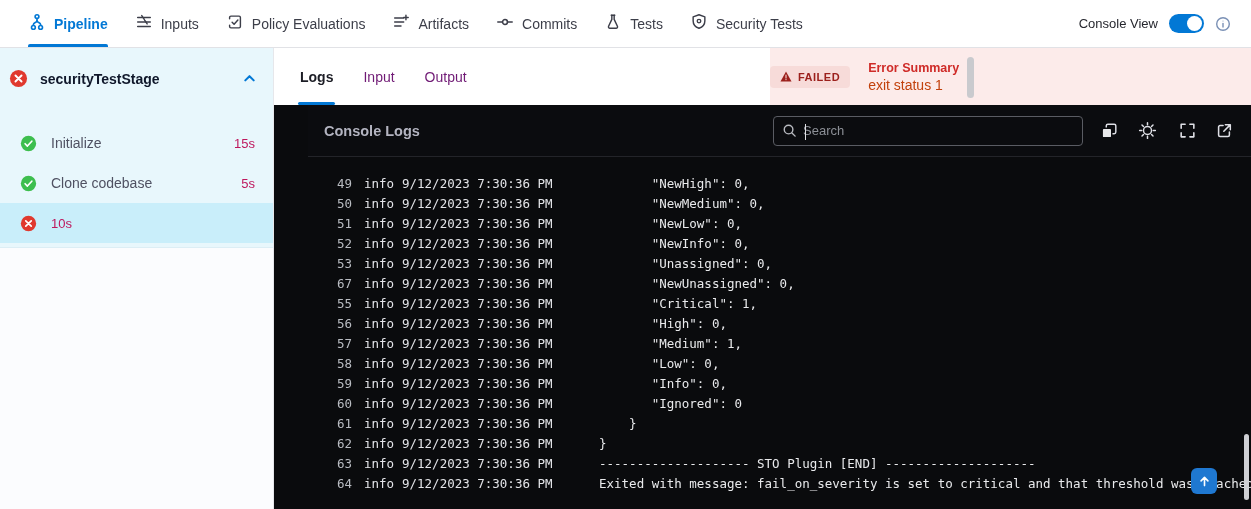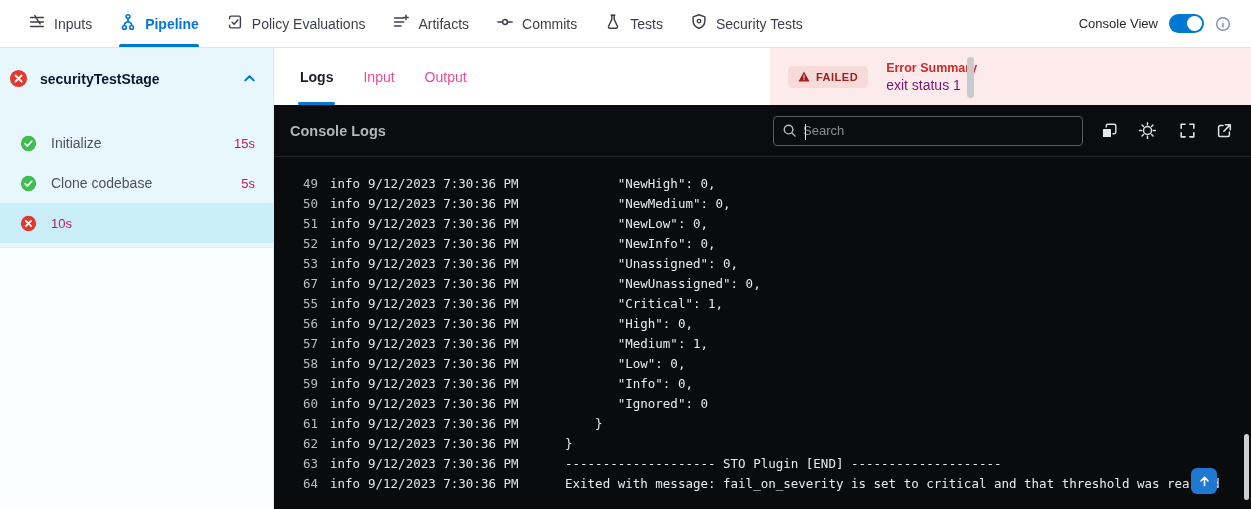--- a/index.html
+++ b/index.html
@@ -49,38 +49,38 @@
     padding:0 18px 0 20px;cursor:pointer;}
   .step.selected{background:var(--cyan-selected);}
   .step-label{font-size:14px;color:#4f5162;flex:1;}
   .step-time{font-size:13px;color:#be185d;}
 
   
   .main{flex:1;display:flex;flex-direction:column;min-width:0;}
   .main-header{height:57px;flex:0 0 57px;display:flex;align-items:stretch;}
   .log-tabs{width:496px;flex:0 0 496px;background:#fff;display:flex;
     align-items:center;gap:30px;padding-left:26px;}
-  .log-tab{font-size:14px;color:#ec4899;cursor:pointer;position:relative;
+  .log-tab{font-size:14px;color:#701a75;cursor:pointer;position:relative;
     height:100%;display:flex;align-items:center;}
   .log-tab.active{color:#1c1d25;font-weight:700;}
   .log-tab.active::after{content:"";position:absolute;left:-2px;right:-2px;bottom:0;
     height:3px;background:var(--accent);border-radius:2px;}
   .error-area{flex:1;background:var(--pink-bg);display:flex;align-items:center;
-    gap:18px;padding-left:18px;position:relative;}
+    gap:18px;position:relative;}
   .failed-badge{display:flex;align-items:center;gap:6px;background:var(--badge-pink);
     border-radius:4px;padding:5px 10px;color:var(--dark-red);
     font-size:11px;font-weight:700;letter-spacing:.5px;}
   .error-texts{display:flex;flex-direction:column;gap:2px;}
   .error-title{font-size:12.5px;font-weight:700;color:var(--error-red);}
-  .error-msg{font-size:14px;color:#701a75;}
+  .error-msg{font-size:14px;color:#c2410c;}
   .pink-thumb{position:absolute;left:197px;top:9px;width:7px;height:41px;
     border-radius:4px;background:#c9cace;cursor:pointer;}
 
   
-  .console{flex:1;background:var(--console-bg);position:relative;min-height:0;}
+  .console{flex:1;background:var(--console-bg);position:relative;min-height:0;padding-left:34px;}
   .console-header{height:52px;display:flex;align-items:center;background:#0b0c0f;
     border-bottom:1px solid #232429;padding:0 18px 0 16px;gap:16px;}
   .console-title{font-size:14.5px;font-weight:700;color:#b3b4c0;flex:1;}
   .searchbox{width:310px;height:30px;border:1px solid #5a5c63;border-radius:4px;
     display:flex;align-items:center;padding:0 8px;gap:6px;position:relative;background:transparent;}
   .searchbox input{flex:1;background:transparent;border:none;outline:none;
     color:#e4e5e9;font-size:13px;font-family:"Liberation Sans",sans-serif;}
   .searchbox input::placeholder{color:#8c8f96;}
   .caret{position:absolute;left:31px;top:7px;width:1px;height:16px;background:#dfe0e4;}
   .cicon{color:#dfe0e6;cursor:pointer;display:flex;align-items:center;}
@@ -95,40 +95,40 @@
     border-radius:6px;background:#1f78d1;display:flex;align-items:center;
     justify-content:center;cursor:pointer;color:#fff;}
   .vscroll{position:absolute;right:2px;bottom:9px;width:5px;height:66px;
     border-radius:3px;background:#cfd0d4;cursor:pointer;}
 </style>
 </head>
 <body>
 
 <header class="topnav">
   <nav class="navtabs">
-    <div class="navtab">
-      <span>
-        <svg width="18" height="18" viewBox="0 0 20 20" fill="none" stroke="currentColor" stroke-width="1.6" stroke-linecap="round">
-          <path d="M3 5h14M3 10h14M3 15h14"></path>
-            <path d="M7.5 2.8l2.8 4.4M10.7 7.8l2.8 4.4"></path>
-        </svg>
-      </span>
-      <span>Inputs</span>
-    </div>
     <div class="navtab active">
       <span>
         <svg width="18" height="18" viewBox="0 0 20 20" fill="none" stroke="currentColor" stroke-width="1.8" stroke-linecap="round">
           <circle cx="10" cy="4" r="2.1"></circle>
             <path d="M10 6.2v2.3c0 2.2-4 2-4 4.4v.6"></path>
             <path d="M10 8.5c0 2.2 4 2 4 4.4v.6"></path>
           <circle cx="6" cy="16" r="2.1"></circle>
             <circle cx="14" cy="16" r="2.1"></circle>
         </svg>
       </span>
       <span>Pipeline</span>
+    </div>
+    <div class="navtab">
+      <span>
+        <svg width="18" height="18" viewBox="0 0 20 20" fill="none" stroke="currentColor" stroke-width="1.6" stroke-linecap="round">
+          <path d="M3 5h14M3 10h14M3 15h14"></path>
+            <path d="M7.5 2.8l2.8 4.4M10.7 7.8l2.8 4.4"></path>
+        </svg>
+      </span>
+      <span>Inputs</span>
     </div>
     <div class="navtab">
       <span>
         <svg width="18" height="18" viewBox="0 0 20 20" fill="none" stroke="currentColor" stroke-width="1.6" stroke-linecap="round" stroke-linejoin="round">
           <path d="M4 6.5V5a1.5 1.5 0 0 1 1.5-1.5h9A1.5 1.5 0 0 1 16 5v10a1.5 1.5 0 0 1-1.5 1.5h-9A1.5 1.5 0 0 1 4 15v-1.5"></path>
           <path d="M6.8 10.2l2.2 2.2 4.2-4.6"></path>
         </svg>
       </span>
       <span>Policy Evaluations</span>
     </div>

